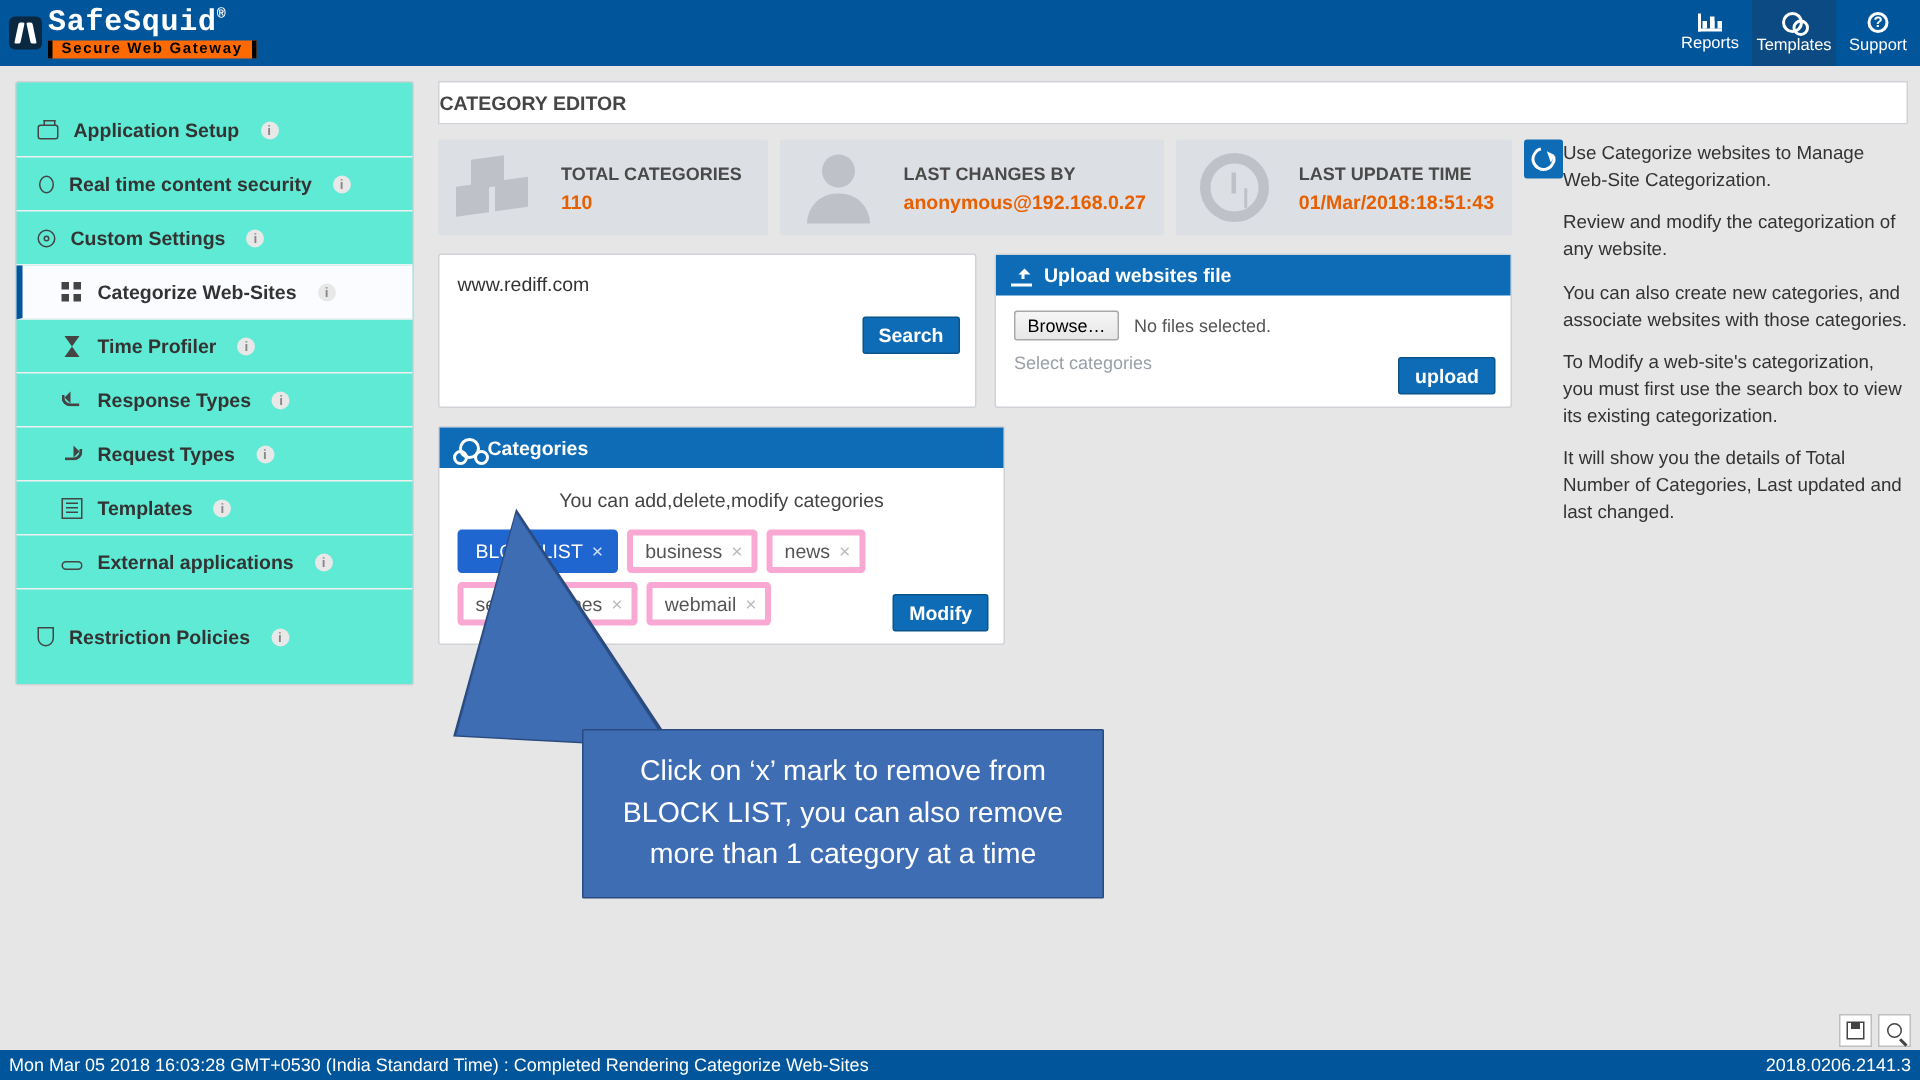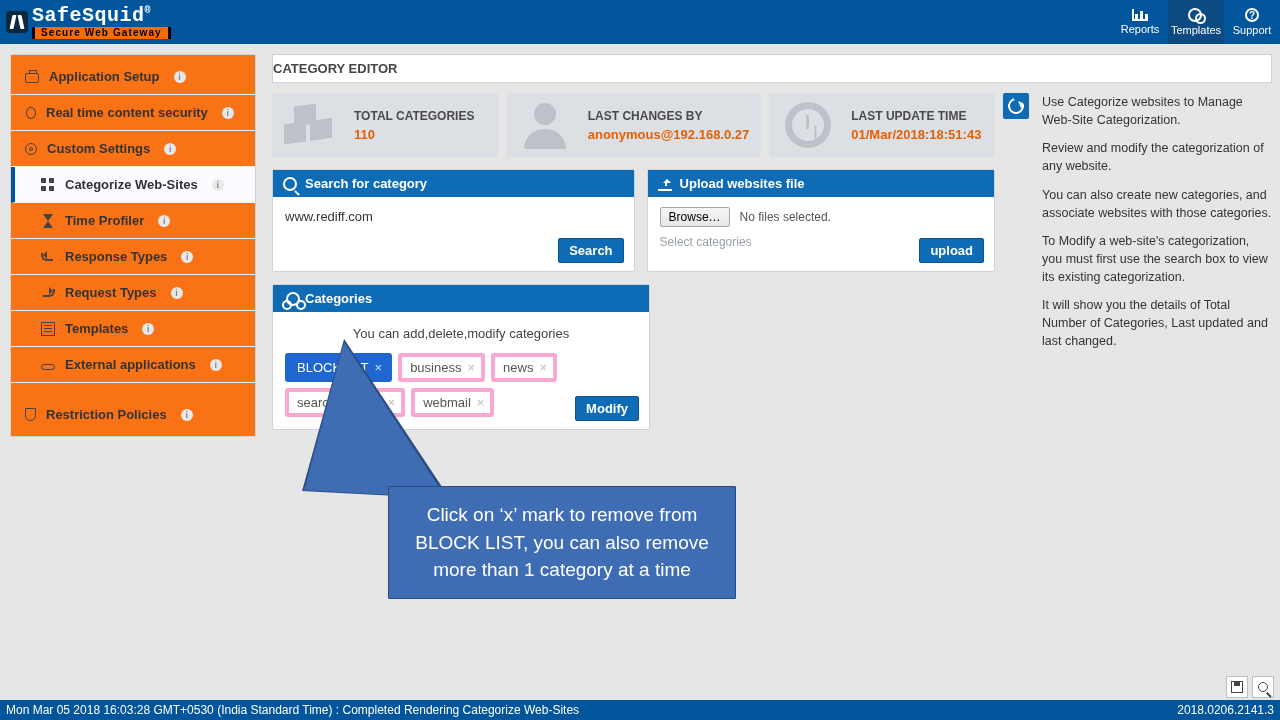--- a/index.html
+++ b/index.html
@@ -68,22 +68,22 @@
   .i-help::after{content:"?";position:absolute;inset:0;display:flex;align-items:center;justify-content:center;font-size:10px;font-weight:700;}
 
   
   .page{
     position:absolute;left:0;right:0;top:44px;bottom:20px;
     display:flex;gap:16px;padding:10px 8px 10px 10px;
   }
 
   
   .sidebar{
-    width:246px;flex:none;background:#f97316;border:1px solid var(--border);
-    border-radius:2px;padding:4px 0;height:fit-content;
+    width:266px;flex:none;background:#5eead4;border:1px solid var(--border);
+    border-radius:2px;padding:14px 0;height:fit-content;
   }
   .side-item{
     display:flex;align-items:center;gap:10px;
     padding:10px 14px;color:var(--text);font-weight:600;font-size:13px;
     border-bottom:1px solid #f0f0f0;cursor:pointer;position:relative;
   }
   .side-item:last-child{border-bottom:none;}
   .side-item.lvl2{padding-left:30px;font-weight:600;}
   .side-item.active{border-left:4px solid var(--blue-dark);background:#fafcff;padding-left:26px;}
   .side-ico{width:14px;height:14px;flex:none;position:relative;}
@@ -341,24 +341,20 @@
               <div class="stat-text">
                 <span class="stat-label">LAST UPDATE TIME</span>
                 <span class="stat-value">01/Mar/2018:18:51:43</span>
               </div>
             </div>
           </div>
 
           <div class="two-col">
 
             <div class="panel" style="flex:1.02">
-              <div class="ph">
-                <span class="pi pi-search"></span>
-                <span>Search for category</span>
-              </div>
               <div class="pb" style="min-height:74px">
                 <div class="search-val">www.rediff.com</div>
                 <button class="btn rt">Search</button>
               </div>
             </div>
 
             <div class="panel" style="flex:0.98">
               <div class="ph">
                 <span class="pi pi-upload"></span>
                 <span>Upload websites file</span>
@@ -401,21 +397,21 @@
                   <span class="tag">
                     <span>webmail</span>
                     <span class="x">×</span>
                   </span>
                 </div>
               <button class="btn rt">Modify</button>
             </div>
           </div>
         </div>
 
-        <div style="display:flex;gap:13px">
+        <div style="display:flex;gap:0">
           <div class="refresh">
             <span class="ri"></span>
           </div>
           <div class="help" id="help-host">
               <p>Use Categorize websites to Manage Web-Site Categorization.</p>
               <p>Review and modify the categorization of any website.</p>
               <p>You can also create new categories, and associate websites with those categories.</p>
               <p>To Modify a web-site's categorization, you must first use the search box to view its existing categorization.</p>
               <p>It will show you the details of Total Number of Categories, Last updated and last changed.</p>
             </div>

